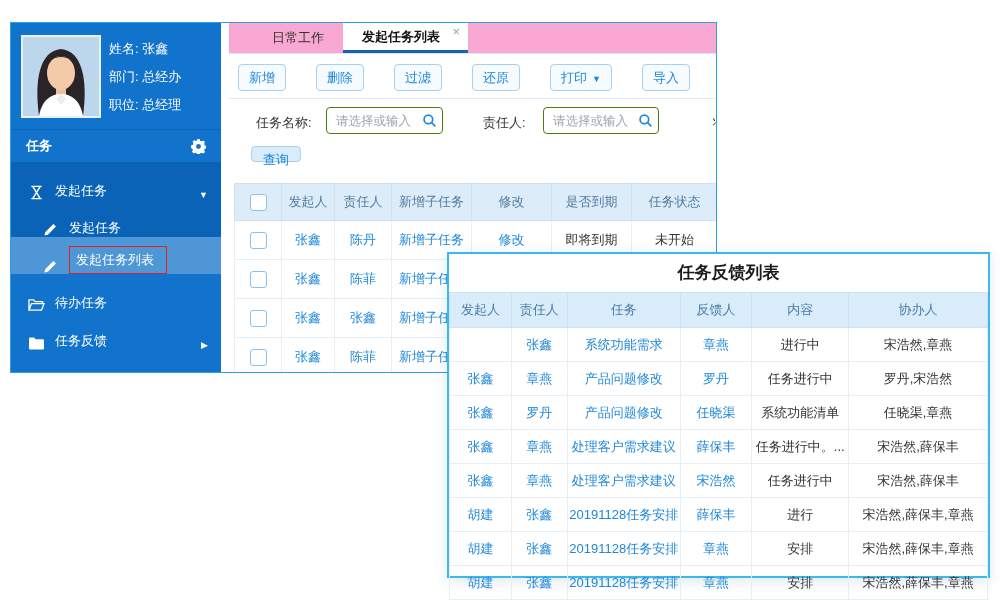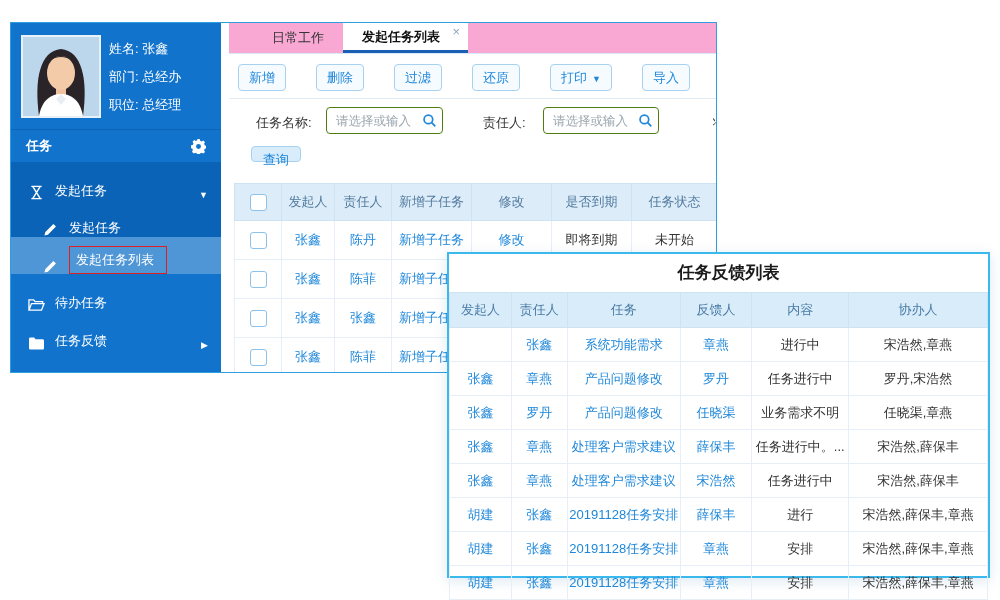--- a/index.html
+++ b/index.html
@@ -364,21 +364,21 @@
         <td class="lnk">产品问题修改</td>
         <td class="lnk">罗丹</td>
         <td>任务进行中</td>
         <td>罗丹,宋浩然</td>
       </tr>
       <tr>
         <td class="lnk">张鑫</td>
         <td class="lnk">罗丹</td>
         <td class="lnk">产品问题修改</td>
         <td class="lnk">任晓渠</td>
-        <td>业务需求不明</td>
+        <td>系统功能清单</td>
         <td>任晓渠,章燕</td>
       </tr>
       <tr>
         <td class="lnk">张鑫</td>
         <td class="lnk">章燕</td>
         <td class="lnk">处理客户需求建议</td>
         <td class="lnk">薛保丰</td>
         <td>任务进行中。...</td>
         <td>宋浩然,薛保丰</td>
       </tr>

